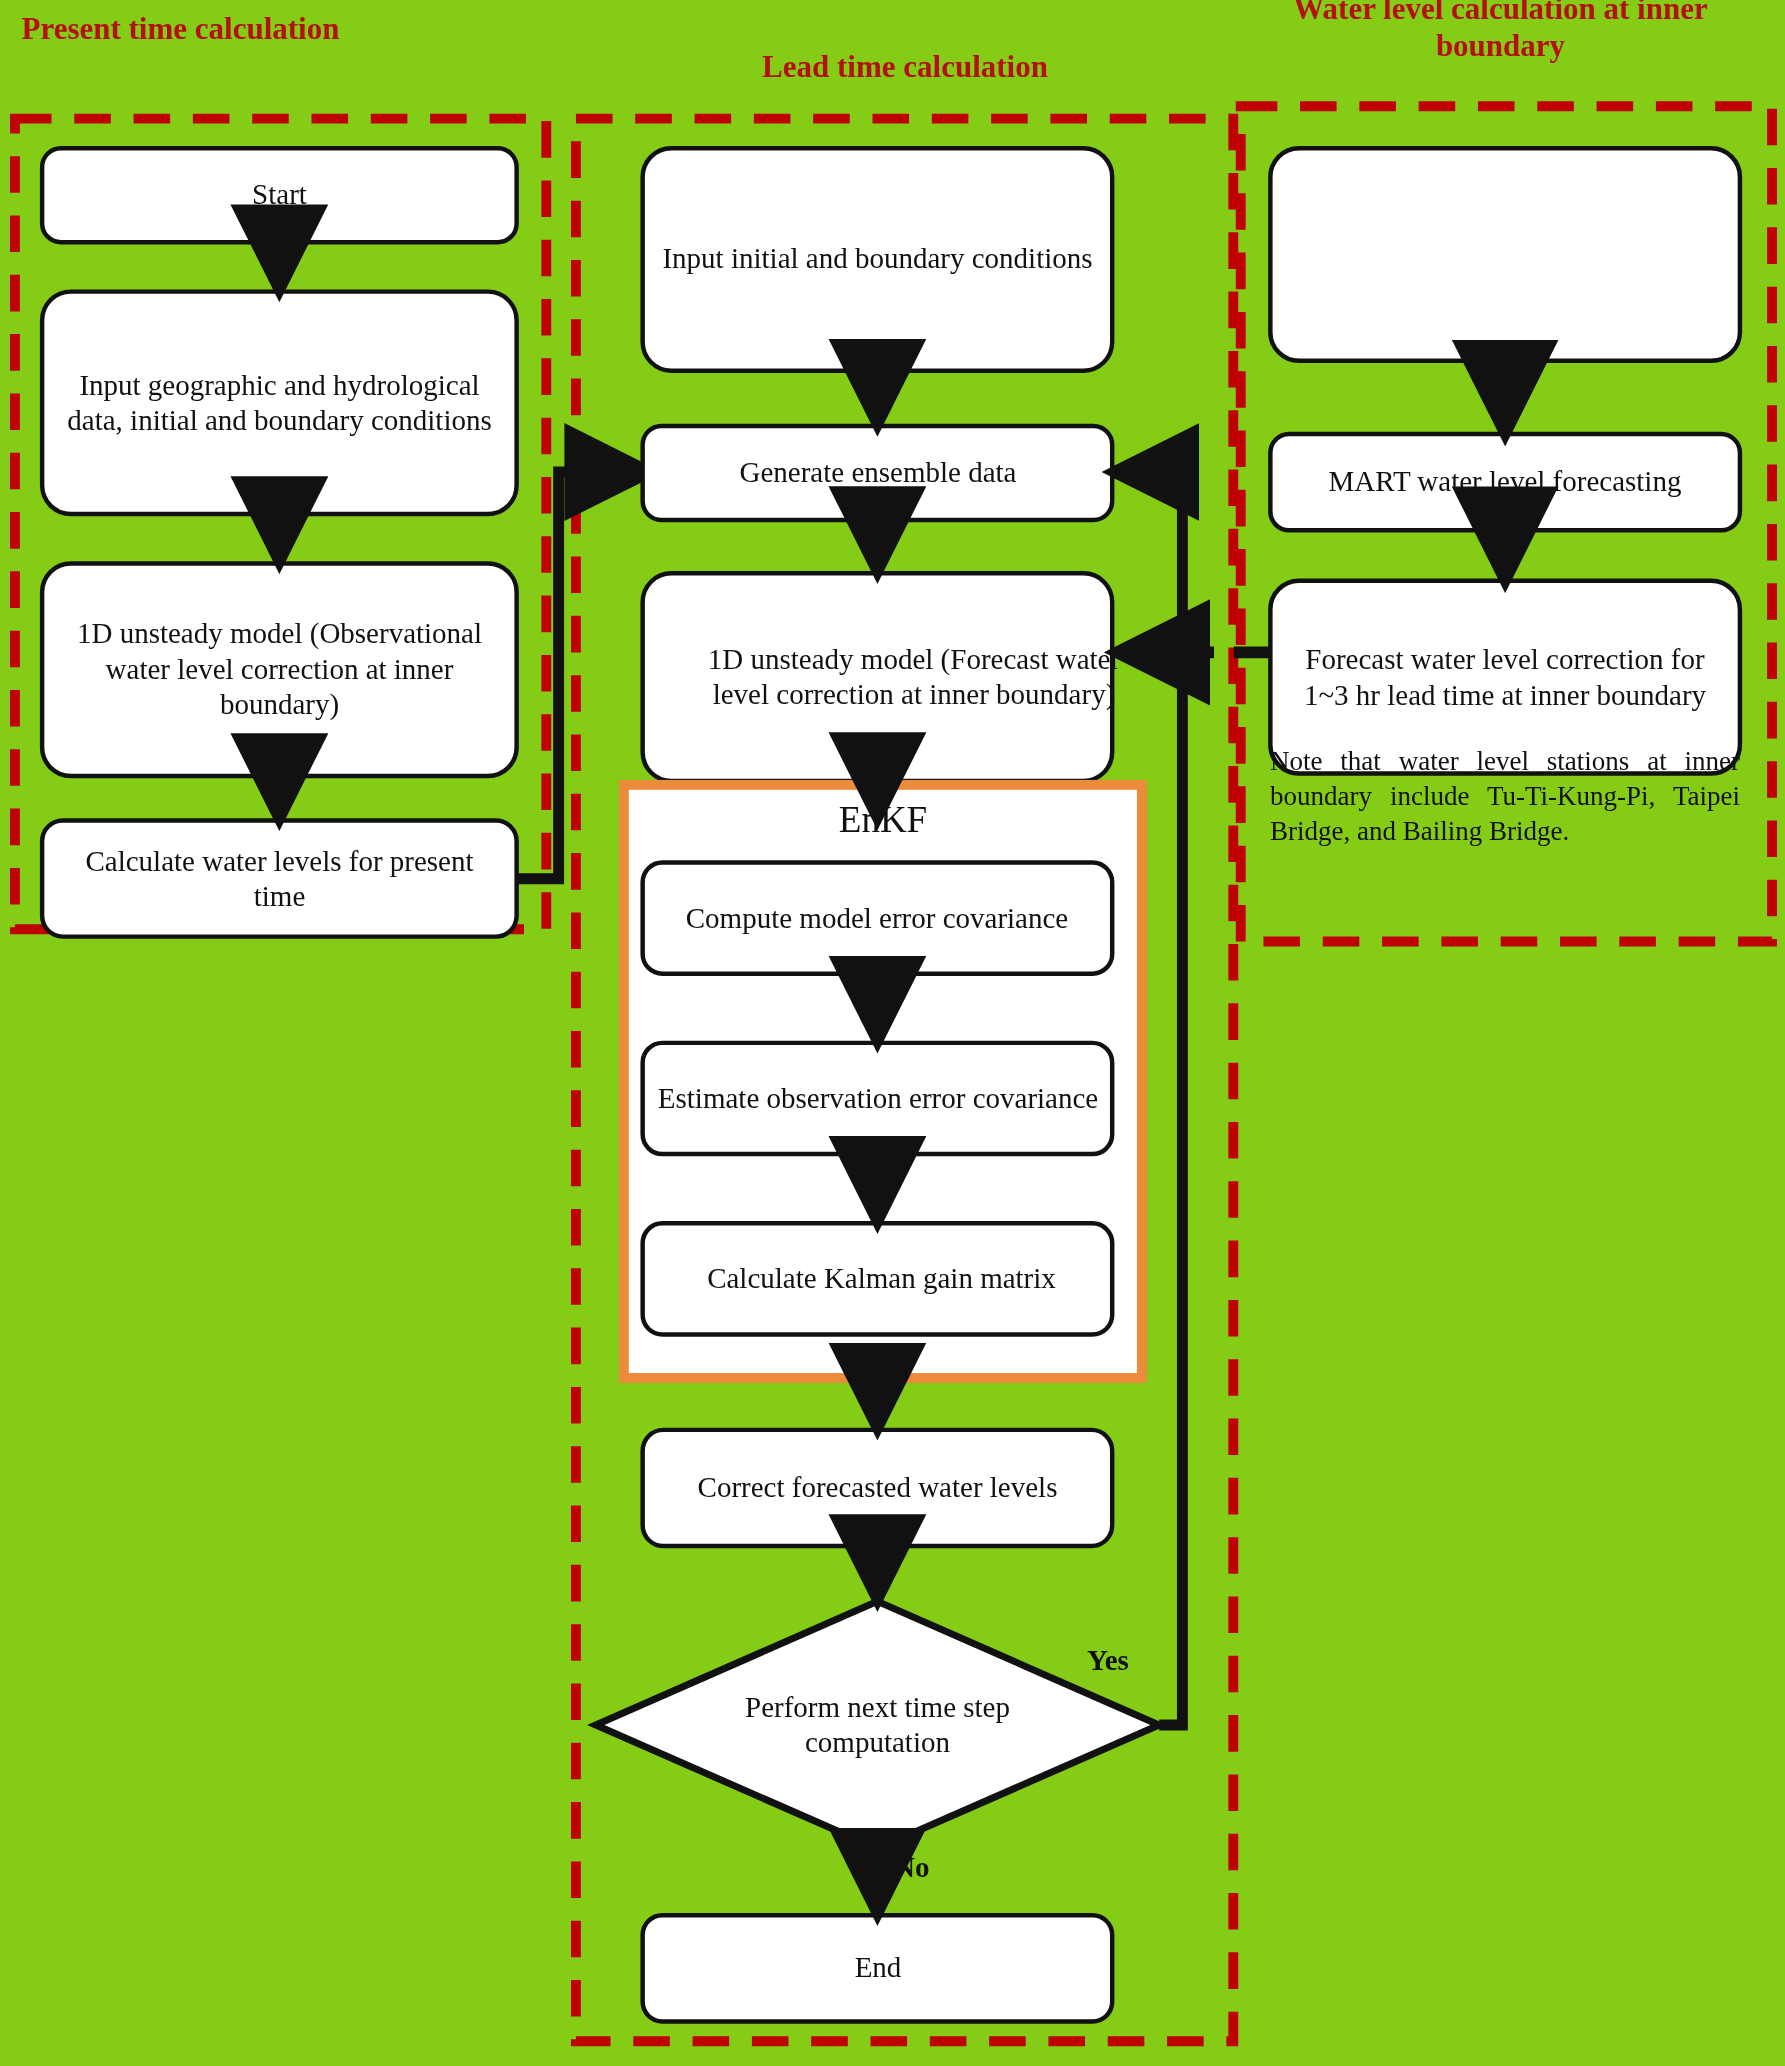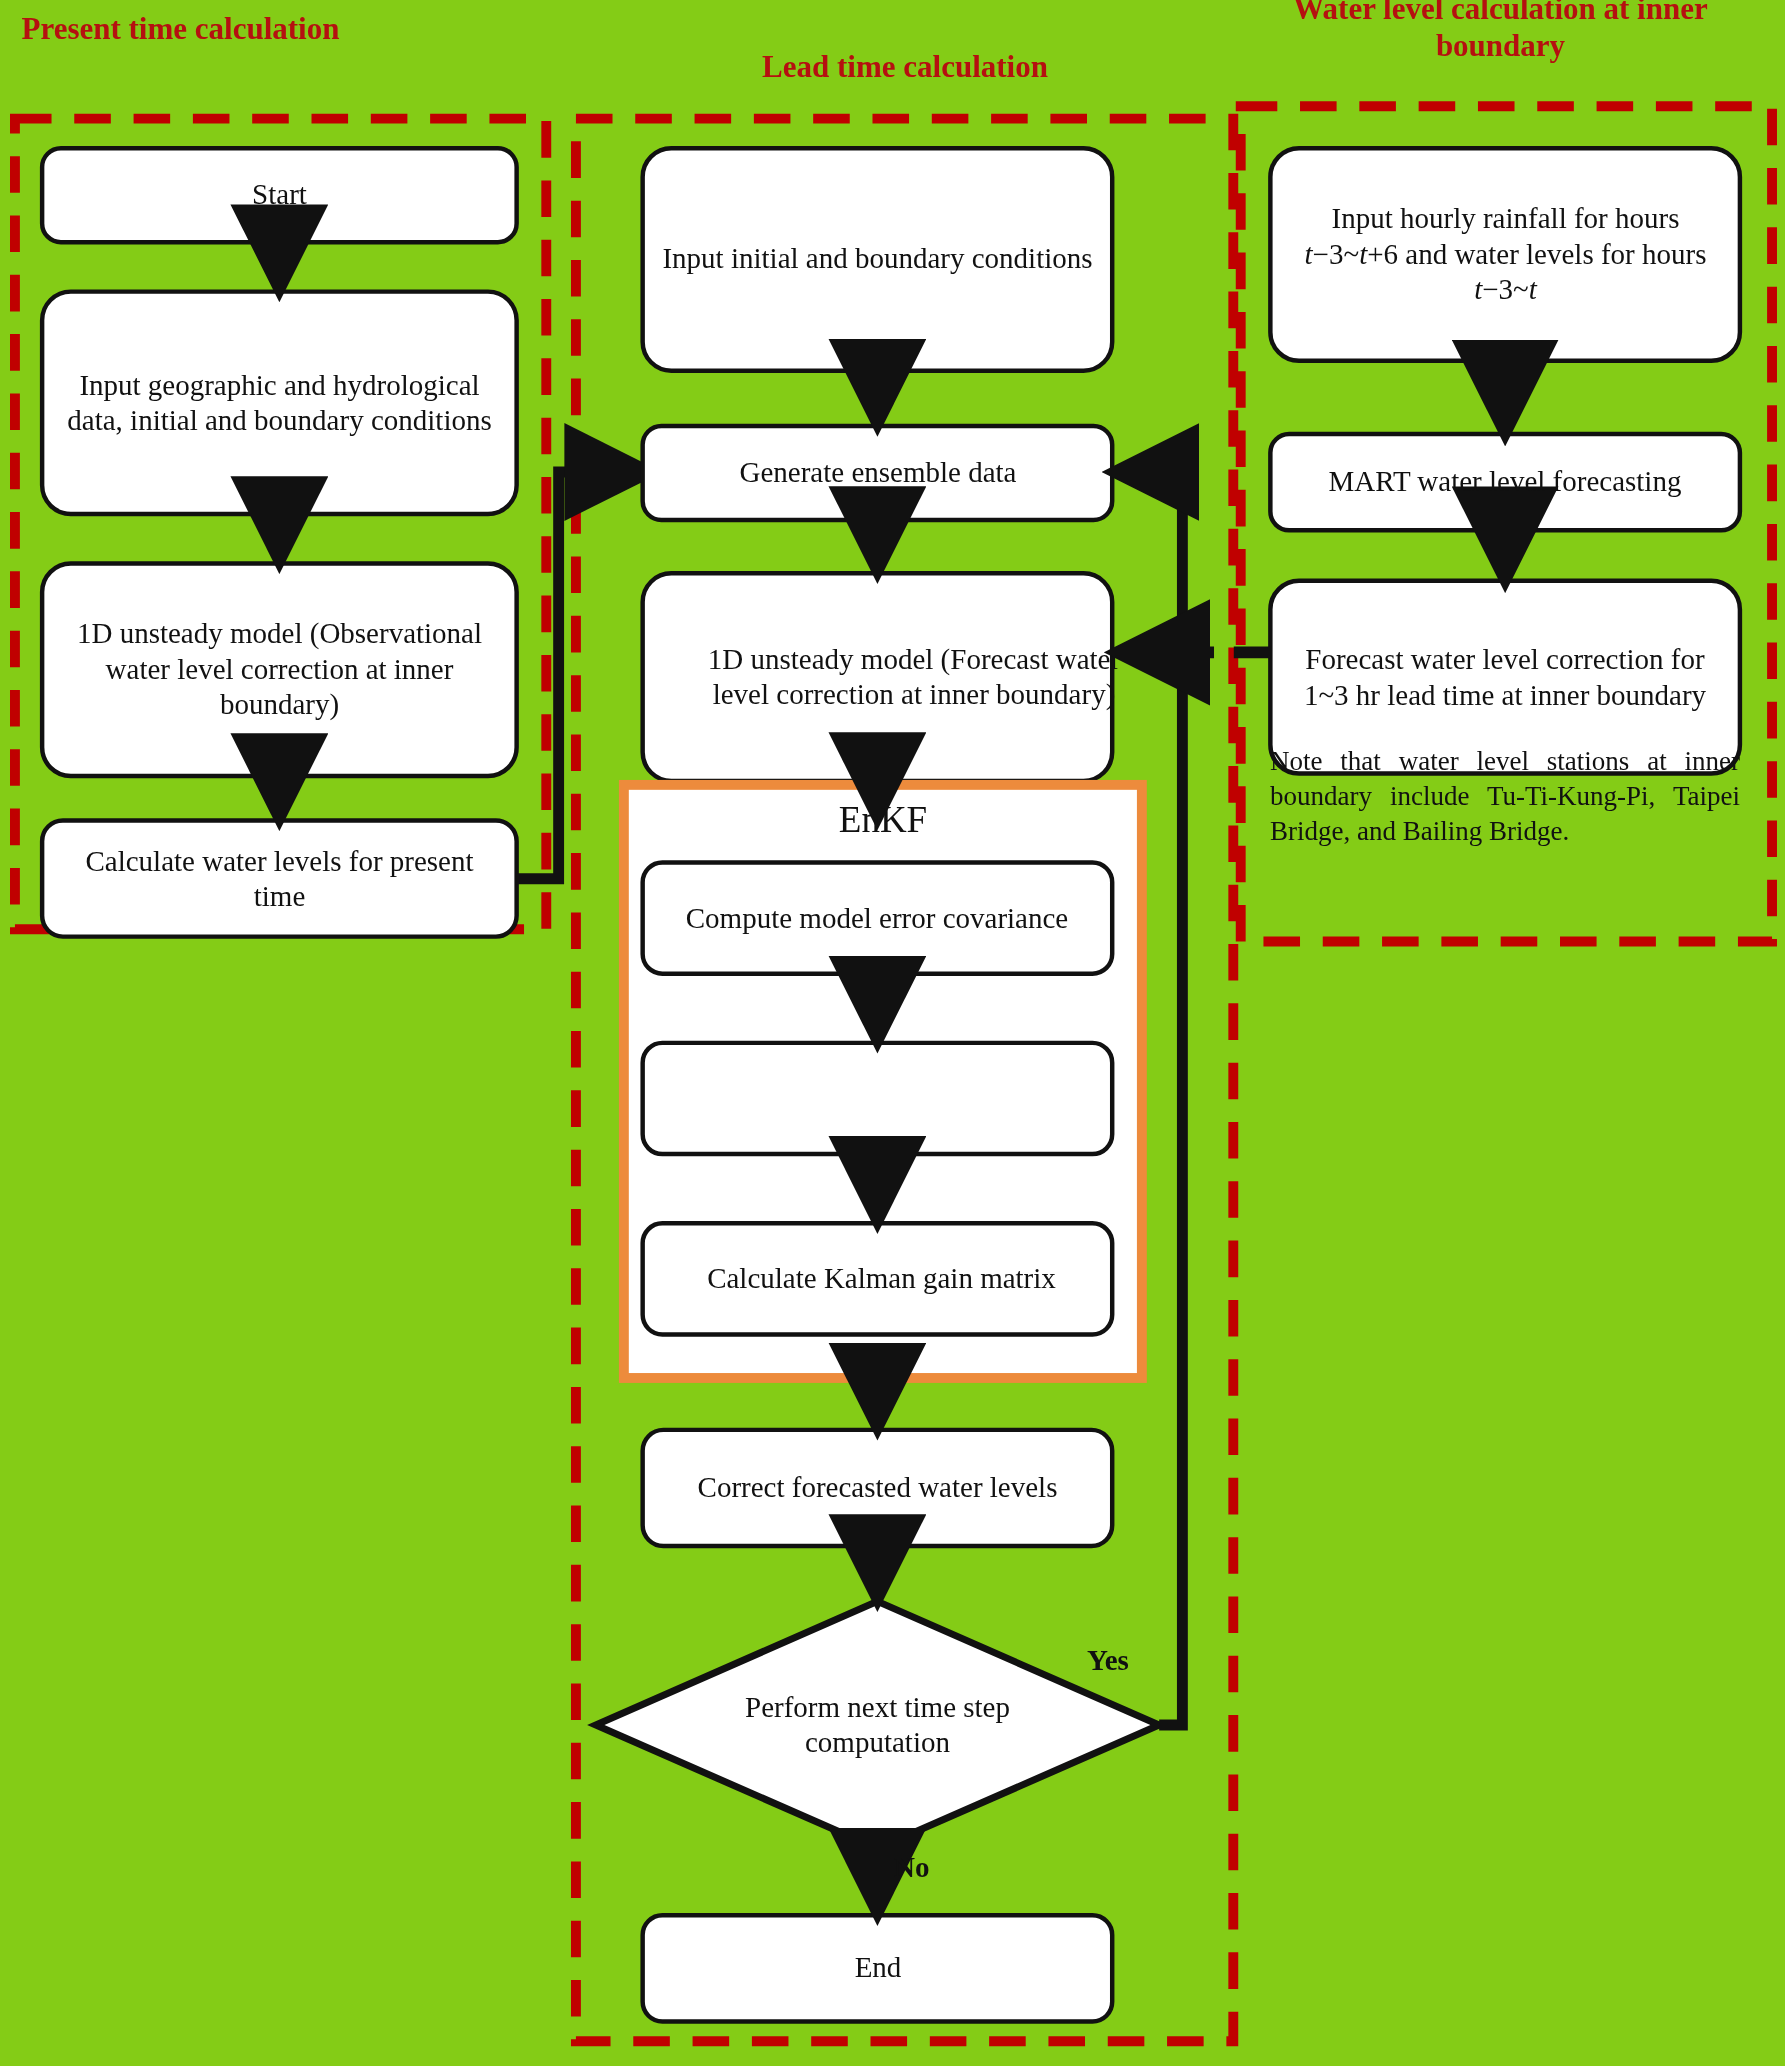--- a/index.html
+++ b/index.html
@@ -111,32 +111,30 @@
   <div class="node-label" style="left:650px;top:148px;width:455px;height:222px;">Input initial and boundary conditions</div>
 
   <div class="node-label" style="left:643px;top:426px;width:470px;height:94px;">Generate ensemble data</div>
 
   <div class="node-label" style="left:683px;top:573px;width:462px;height:208px;">1D unsteady model (Forecast water level correction at inner boundary)</div>
 
   <div class="enkf-title" style="left:624px;top:798px;width:518px;">EnKF</div>
 
   <div class="node-label" style="left:652px;top:863px;width:450px;height:111px;">Compute model error covariance</div>
 
+  <div class="node-label" style="left:648px;top:1043px;width:460px;height:111px;">Estimate observation error covariance</div>
 
   <div class="node-label" style="left:645px;top:1223px;width:465px;height:111px;padding-left:15px;">Calculate Kalman gain matrix</div>
 
   <div class="node-label" style="left:645px;top:1430px;width:465px;height:116px;">Correct forecasted water levels</div>
 
   <div class="node-label" style="left:707px;top:1656px;width:341px;height:138px;">Perform next time step computation</div>
 
   <div class="node-label" style="left:643px;top:1915px;width:470px;height:106px;">End</div>
 
-  <div class="node-label" style="left:1278px;top:148px;width:455px;height:213px;">
-    <span>Input hourly rainfall for hours <span class="ital">t</span>−3~<span class="ital">t</span>+6 and water levels for hours <span class="ital">t</span>−3~<span class="ital">t</span></span>
-  </div>
 
   <div class="node-label" style="left:1270px;top:434px;width:470px;height:96px;">MART water level forecasting</div>
 
   <div class="node-label" style="left:1274px;top:581px;width:462px;height:193px;">Forecast water level correction for 1~3 hr lead time at inner boundary</div>
 
   <div class="edge-label" style="left:1087px;top:1644px;">Yes</div>
   <div class="edge-label" style="left:894px;top:1851px;">No</div>
 
   <div class="note-text" style="left:1270px;top:744px;width:470px;">Note that water level stations at inner boundary include Tu-Ti-Kung-Pi, Taipei Bridge, and Bailing Bridge.</div>
 

